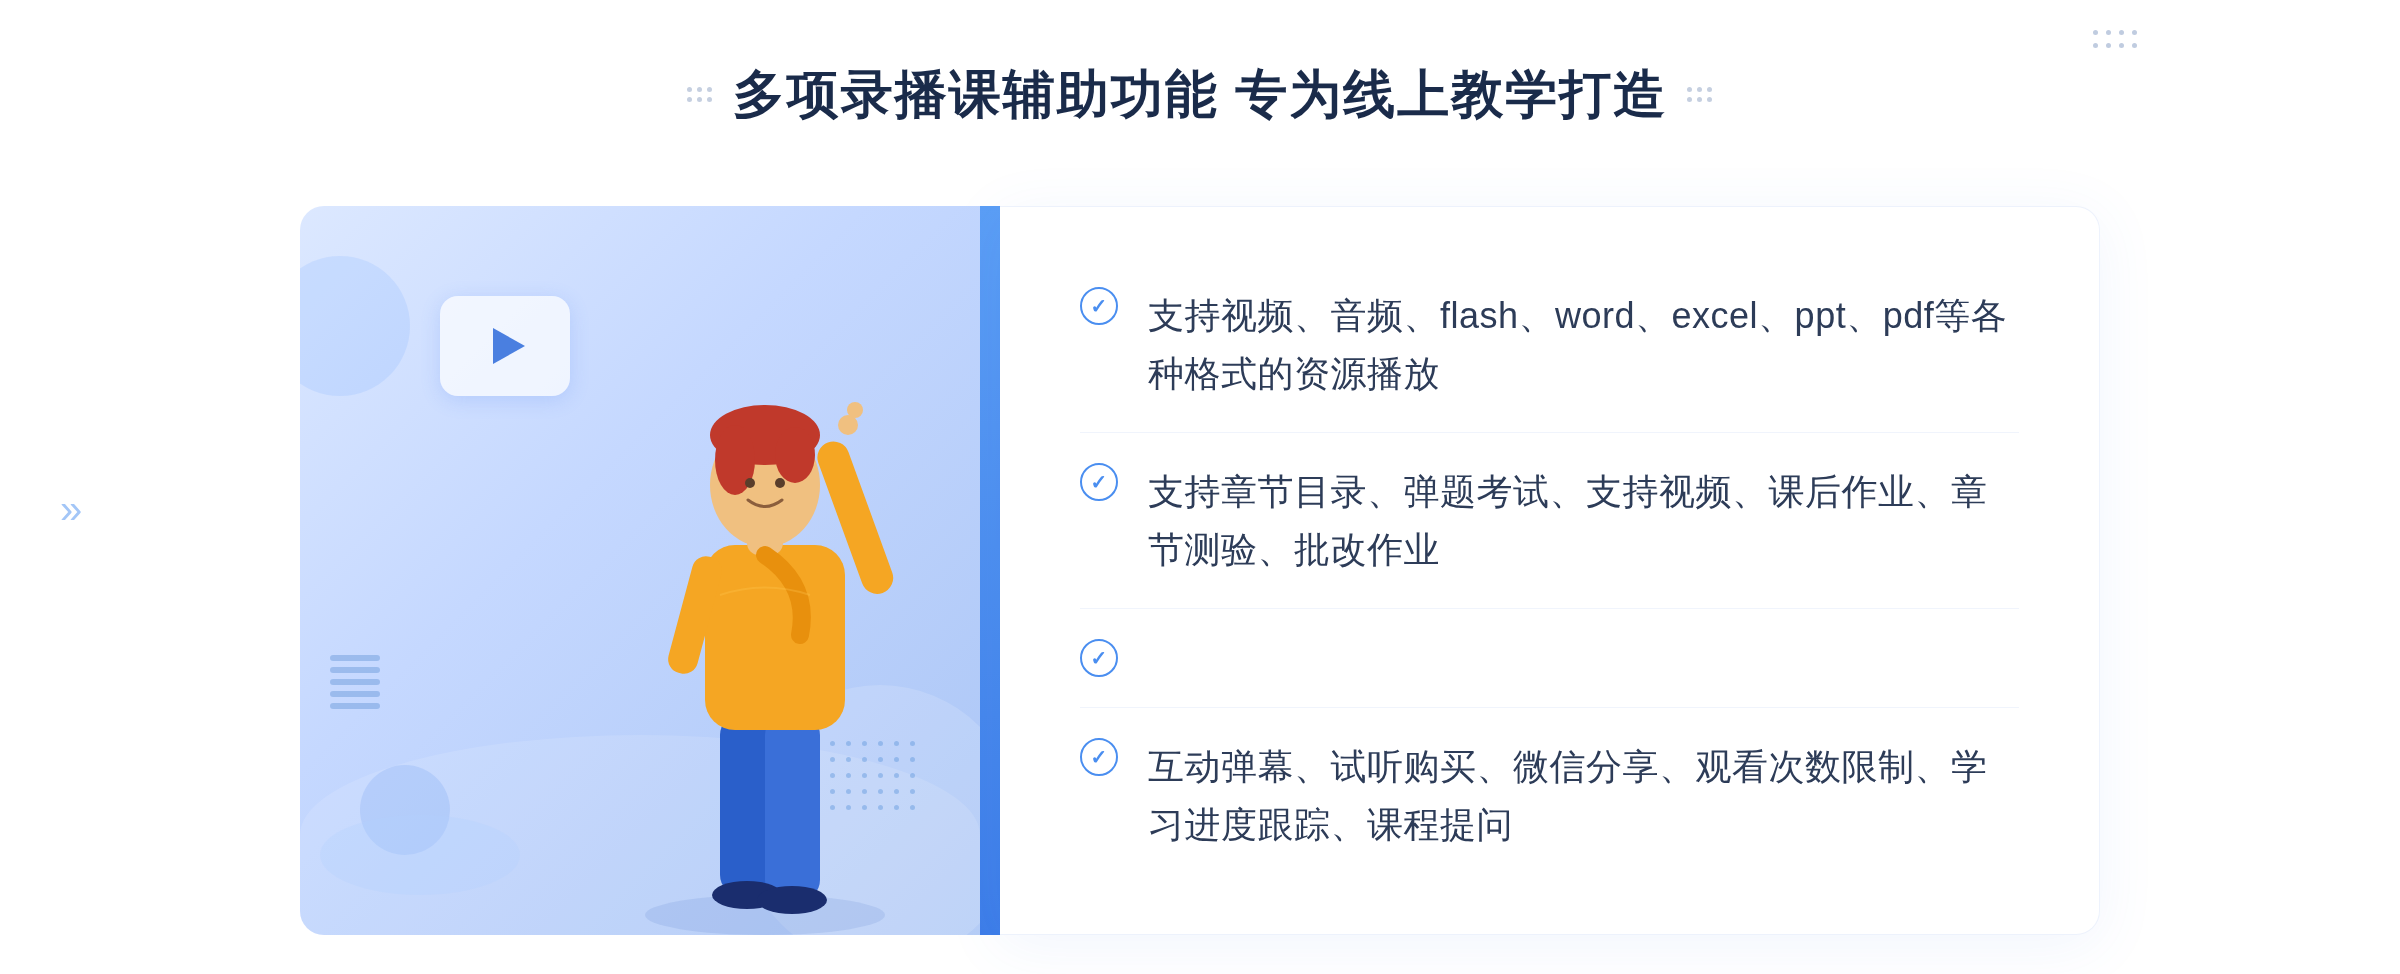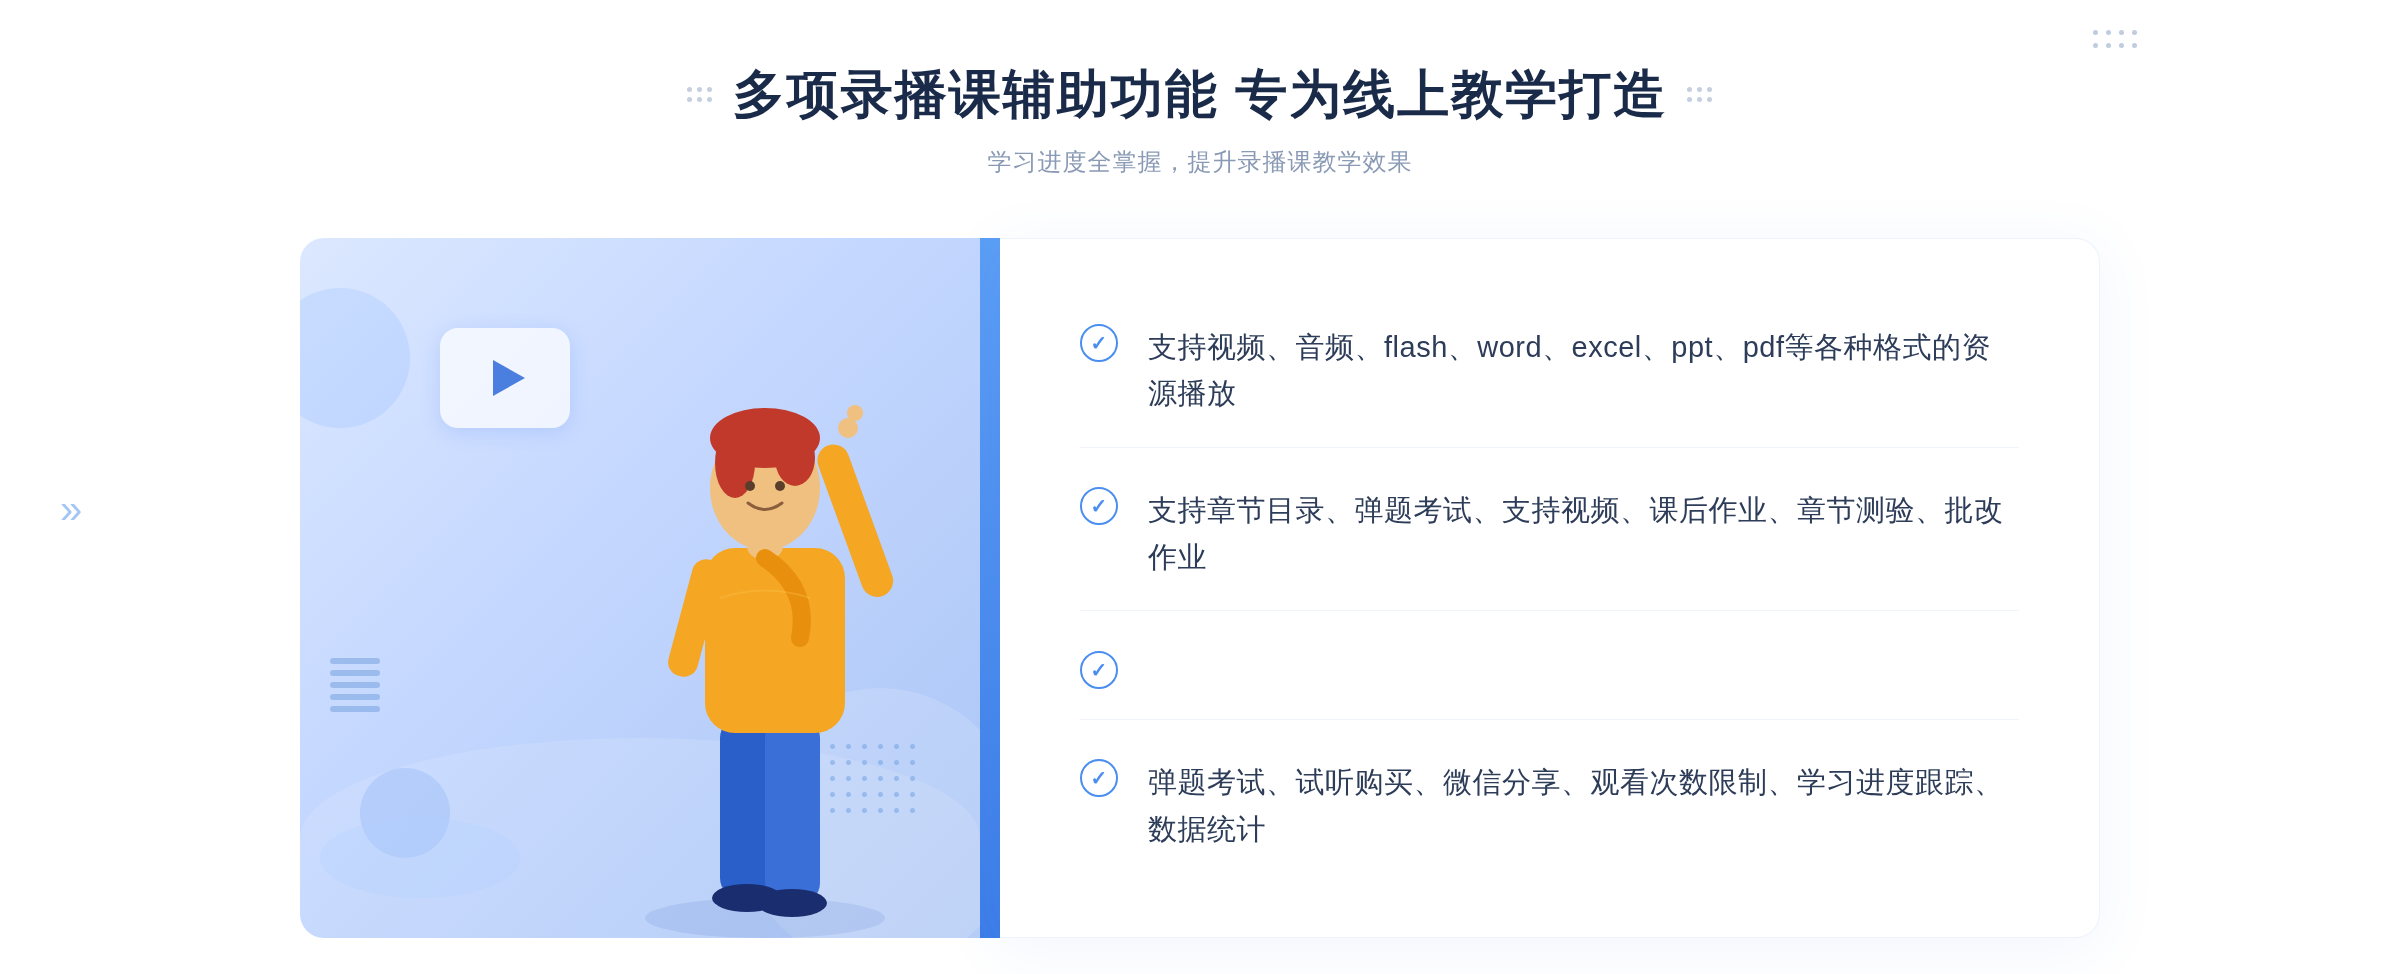--- a/index.html
+++ b/index.html
@@ -234,21 +234,21 @@
     }
 
     .check-mark {
       color: #4a8ef0;
       font-size: 20px;
       font-weight: 700;
       line-height: 1;
     }
 
     .feature-text {
-      font-size: 29px;
+      font-size: 36px;
       color: #2d3c58;
       line-height: 1.6;
       font-weight: 400;
       letter-spacing: 0.5px;
     }
 
     
     .outer-left-chevron {
       position: absolute;
       left: 60px;
@@ -348,21 +348,20 @@
           <div class="title-decoration-dot"></div>
             <div class="title-decoration-dot"></div>
             <div class="title-decoration-dot"></div>
           <div class="title-decoration-dot"></div>
             <div class="title-decoration-dot"></div>
             <div class="title-decoration-dot"></div>
         </div>
       </div>
     </div>
 
-    <p class="sub-title">学习进度全掌握，提升录播课教学效果</p>
   </div>
 
   <div class="content-section">
 
     <div class="illustration-container">
       <div class="illustration-inner">
 
         <div class="circle-large"></div>
         <div class="circle-medium"></div>
         <div class="circle-small-blue"></div>
@@ -480,19 +479,19 @@
       <div class="feature-item">
         <div class="check-circle">
           <span class="check-mark">✓</span>
         </div>
       </div>
 
       <div class="feature-item">
         <div class="check-circle">
           <span class="check-mark">✓</span>
         </div>
-        <span class="feature-text">弹题考试、试听购买、微信分享、观看次数限制、学习进度跟踪、数据统计</span>
+        <span class="feature-text">互动弹幕、试听购买、微信分享、观看次数限制、学习进度跟踪、课程提问</span>
       </div>
 
     </div>
   </div>
 
 </div>
 
 </body></html>

